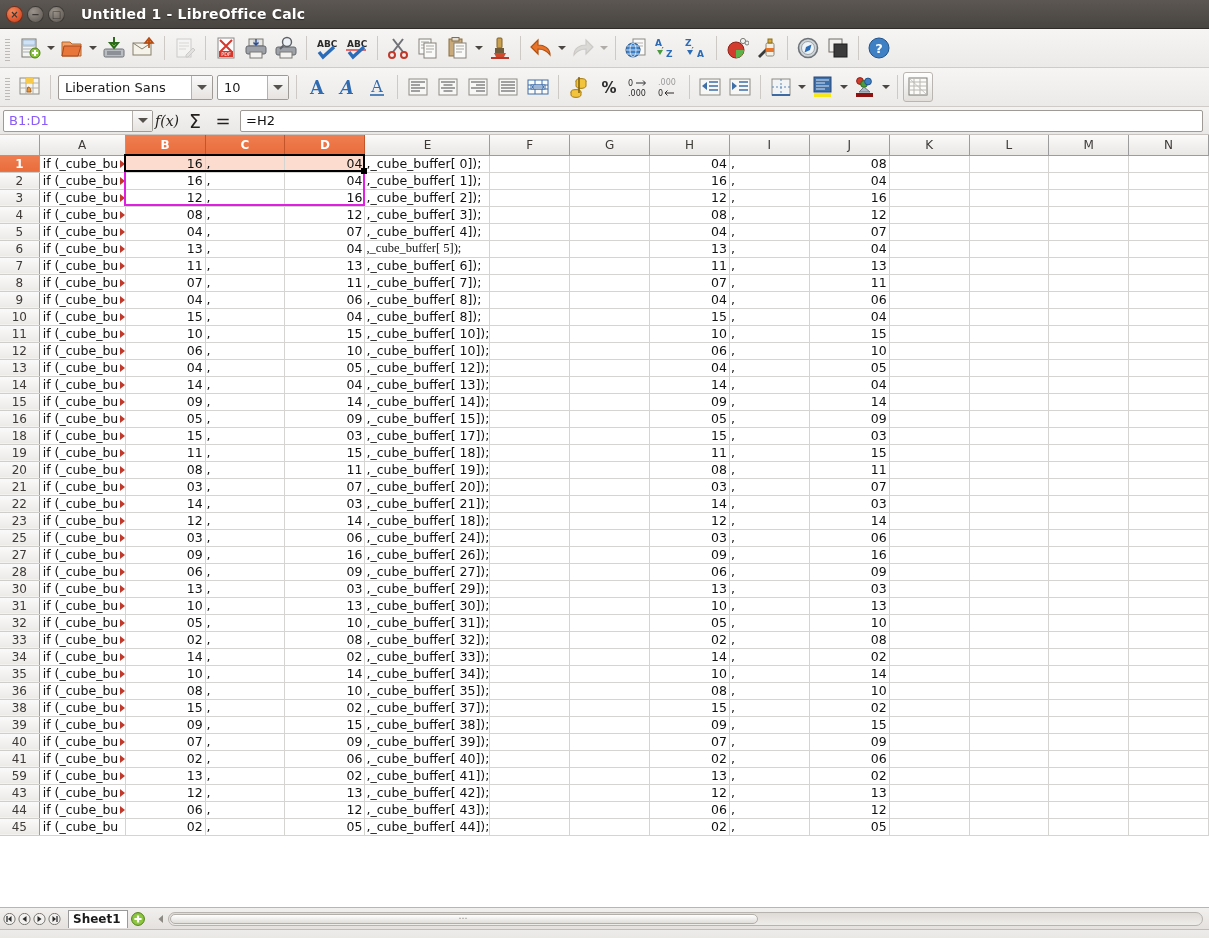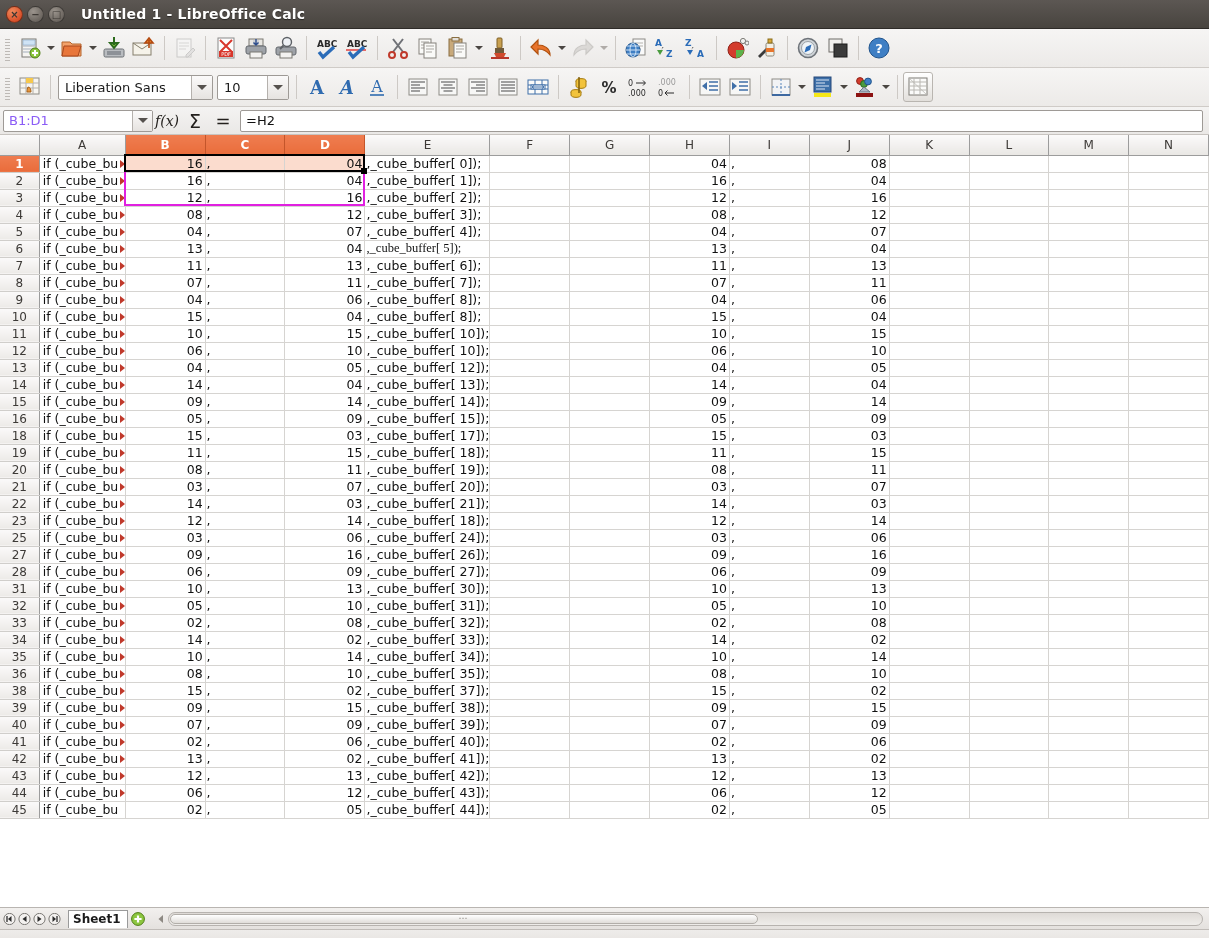--- a/index.html
+++ b/index.html
@@ -1177,20 +1177,37 @@
           <td class="cell" style="width: 82px;"></td>
           <td class="cell num" style="width: 82px;">06</td>
           <td class="cell comma" style="width: 82px;">,</td>
           <td class="cell num" style="width: 82px;">09</td>
           <td class="cell" style="width: 82px;"></td>
           <td class="cell" style="width: 82px;"></td>
           <td class="cell" style="width: 82px;"></td>
           <td class="cell" style="width: 82px;"></td>
         </tr>
         <tr>
+          <td class="rowhead">30</td>
+          <td class="cell txt" style="width: 86px;">if (_cube_bu<span class="ovf"></span></td>
+          <td class="cell num" style="width: 82px;">13</td>
+          <td class="cell comma" style="width: 82px;">,</td>
+          <td class="cell num" style="width: 82px;">03</td>
+          <td class="cell txt" style="width: 82px; padding-left: 1px;">,_cube_buffer[ 29]);</td>
+          <td class="cell" style="width: 82px;"></td>
+          <td class="cell" style="width: 82px;"></td>
+          <td class="cell num" style="width: 82px;">13</td>
+          <td class="cell comma" style="width: 82px;">,</td>
+          <td class="cell num" style="width: 82px;">03</td>
+          <td class="cell" style="width: 82px;"></td>
+          <td class="cell" style="width: 82px;"></td>
+          <td class="cell" style="width: 82px;"></td>
+          <td class="cell" style="width: 82px;"></td>
+        </tr>
+        <tr>
           <td class="rowhead">31</td>
           <td class="cell txt" style="width: 86px;">if (_cube_bu<span class="ovf"></span></td>
           <td class="cell num" style="width: 82px;">10</td>
           <td class="cell comma" style="width: 82px;">,</td>
           <td class="cell num" style="width: 82px;">13</td>
           <td class="cell txt" style="width: 82px; padding-left: 1px;">,_cube_buffer[ 30]);</td>
           <td class="cell" style="width: 82px;"></td>
           <td class="cell" style="width: 82px;"></td>
           <td class="cell num" style="width: 82px;">10</td>
           <td class="cell comma" style="width: 82px;">,</td>
@@ -1347,21 +1364,21 @@
           <td class="cell" style="width: 82px;"></td>
           <td class="cell num" style="width: 82px;">02</td>
           <td class="cell comma" style="width: 82px;">,</td>
           <td class="cell num" style="width: 82px;">06</td>
           <td class="cell" style="width: 82px;"></td>
           <td class="cell" style="width: 82px;"></td>
           <td class="cell" style="width: 82px;"></td>
           <td class="cell" style="width: 82px;"></td>
         </tr>
         <tr>
-          <td class="rowhead">42</td>
+          <td class="rowhead">59</td>
           <td class="cell txt" style="width: 86px;">if (_cube_bu<span class="ovf"></span></td>
           <td class="cell num" style="width: 82px;">13</td>
           <td class="cell comma" style="width: 82px;">,</td>
           <td class="cell num" style="width: 82px;">02</td>
           <td class="cell txt" style="width: 82px; padding-left: 1px;">,_cube_buffer[ 41]);</td>
           <td class="cell" style="width: 82px;"></td>
           <td class="cell" style="width: 82px;"></td>
           <td class="cell num" style="width: 82px;">13</td>
           <td class="cell comma" style="width: 82px;">,</td>
           <td class="cell num" style="width: 82px;">02</td>

